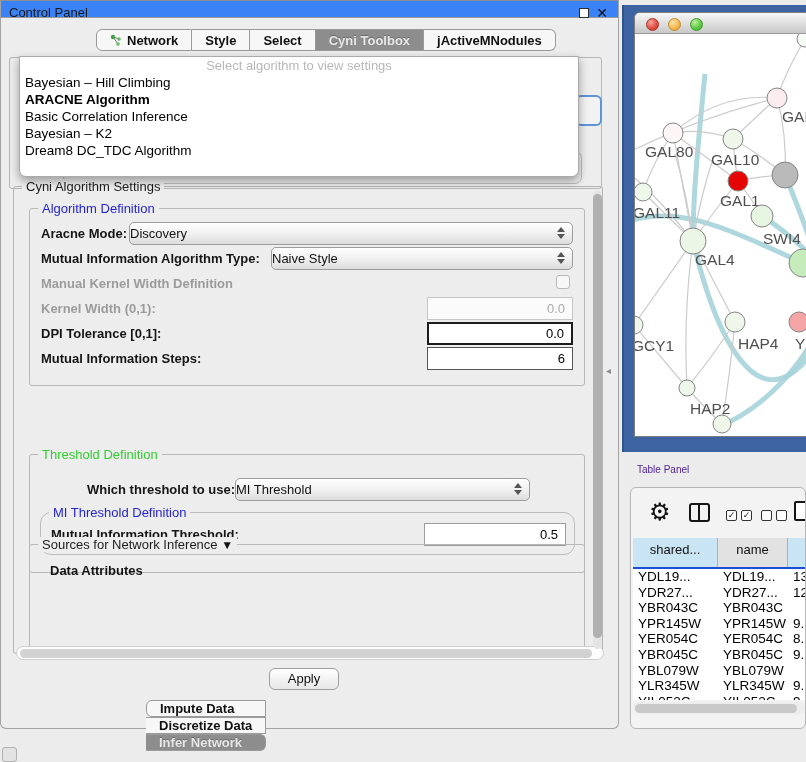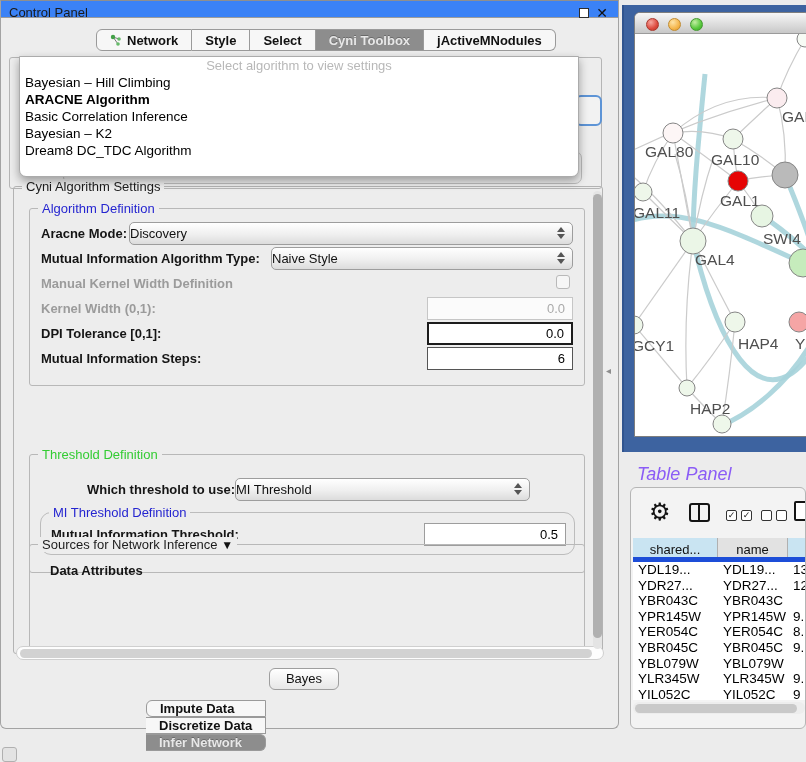--- a/index.html
+++ b/index.html
@@ -85,33 +85,33 @@
       border:1px solid #7e7e7e; border-radius:6px 6px 0 0; overflow:hidden; }
   .net-titlebar { position:absolute; left:0; top:0; width:100%; height:21px; background:linear-gradient(#f7f7f7,#c8c8c8);
       border-bottom:1px solid #9b9b9b; }
   .light { position:absolute; top:4.5px; width:13px; height:13px; border-radius:50%; }
   .light.red { left:11px; background:radial-gradient(circle at 35% 30%, #f6a79f, #dd4a3e 60%, #b93327); border:1px solid #a8372c; }
   .light.yellow { left:33px; background:radial-gradient(circle at 35% 30%, #fde3a7, #f5b64c 60%, #d9952f); border:1px solid #c08a2e; }
   .light.green { left:55px; background:radial-gradient(circle at 35% 30%, #c3eda3, #57c83c 60%, #3da02a); border:1px solid #43992e; }
   .net-canvas { position:absolute; left:0; top:21px; width:176px; height:403px; background:#fff; }
 
   
-  .tp-title { position:absolute; left:637px; top:464px; font-size:18px; color:#8b5cf6;font-style:italic; }
+  .tp-title { position:absolute; left:637px; top:464px; font-size:10px; color:#4c1d95; }
   .tp-window { position:absolute; left:630px; top:487px; width:176px; height:242px; background:#f3f3f3;
       border:1px solid #b5b5b5; border-radius:6px; overflow:hidden; }
   .tp-toolbar { position:absolute; left:0; top:8px; width:100%; height:40px; }
   .gear { position:absolute; left:18px; top:4px; font-size:24px; color:#141414; line-height:24px; }
   .split-icon { position:absolute; left:58px; top:7px; width:21px; height:19px; border:2.5px solid #141414; border-radius:3px; }
   .split-icon::after { content:""; position:absolute; left:6.5px; top:0; width:2.5px; height:100%; background:#141414; }
   .cb { position:absolute; top:14px; width:11px; height:11px; border:1.8px solid #333; border-radius:2px; font-size:9px;
         font-weight:bold; color:#222; text-align:center; line-height:9px; background:#fff; }
   .page-icon { position:absolute; left:163px; top:5px; width:16px; height:20px; border:2.5px solid #141414; border-radius:2px; background:#fff; }
 
   .tp-table { position:absolute; left:2px; top:50px; width:172px; height:162px; background:#fff; overflow:hidden; }
-  .tp-header { display:flex; height:24px; border-bottom:5px solid #1d4ed8; }
+  .tp-header { display:flex; height:31px; border-bottom:2px solid #1d4ed8; }
   .tp-hcell { font-size:13px; color:#111; text-align:center; line-height:24px; border-right:1px solid #b0b0b0;
       background:#e2e2e2; overflow:hidden; white-space:nowrap; flex:none; }
   .tp-hcell.hl { background:#c9e4f2; }
   .tp-rows { position:relative; }
   .tp-row { display:flex; height:15.6px; line-height:15.6px; font-size:13.5px; color:#000; white-space:nowrap; }
   .tp-cell { flex:none; overflow:hidden; padding-left:5px; }
   .tp-hscroll { position:absolute; left:2px; top:214px; width:172px; height:12px; background:#ededed; border-radius:6px; }
   .tp-hthumb { position:absolute; left:2px; top:1.5px; width:162px; height:9px; background:#c9c9c9; border-radius:5px; }
 
   svg text { font-family:"Liberation Sans","DejaVu Sans",sans-serif; }
@@ -236,21 +236,21 @@
 
       <div class="hscroll" style="left:2px; top:459px; width:588px; height:14px;">
         <div class="hthumb" style="left:3px; top:1.5px; width:572px; height:9px;"></div>
       </div>
 
       <div class="vscroll" style="left:579px; top:4px; width:9px; height:458px; background:#e4e4e4;">
         <div class="vthumb" style="left:0; top:3px; width:9px; height:444px;"></div>
       </div>
     </div>
 
-    <button class="apply-btn">Bayes</button>
+    <button class="apply-btn">Apply</button>
 
     <div class="bottom-tabbar" id="bottom-tabs">
         <div class="tab">
           <span>Impute Data</span>
         </div>
         <div class="tab">
           <span>Discretize Data</span>
         </div>
         <div class="tab sel">
           <span>Infer Network</span>

